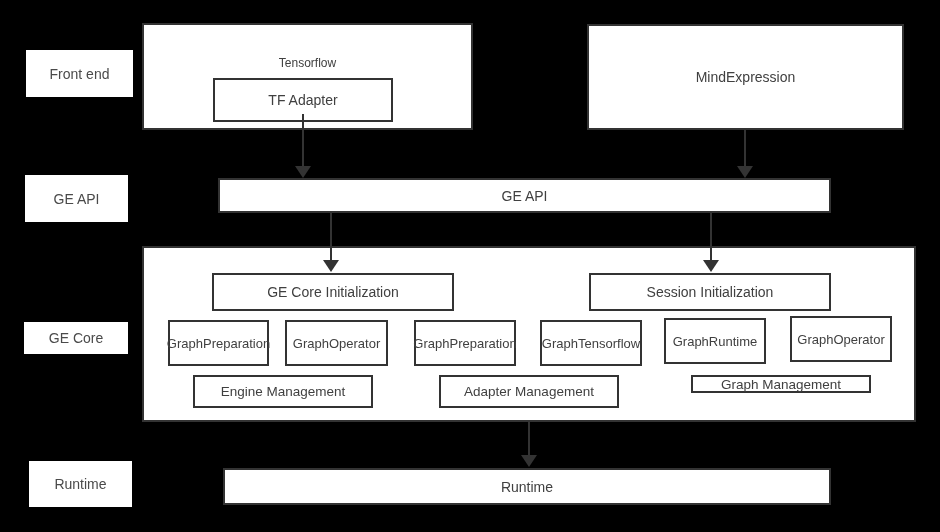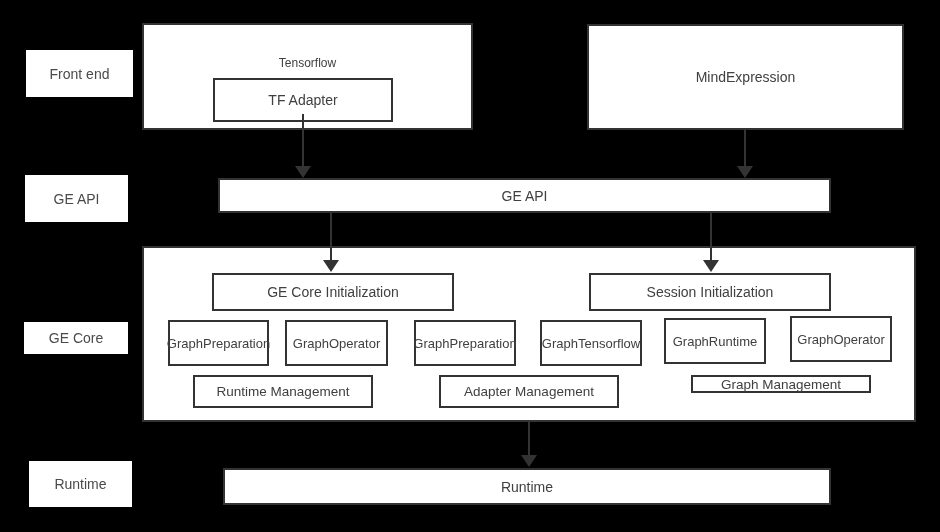--- a/index.html
+++ b/index.html
@@ -104,21 +104,21 @@
     </div>
     <div class="module" style="left:520px;top:70px;width:102px;height:46px">
       <span>Graph</span>
       <span>Runtime</span>
     </div>
     <div class="module" style="left:646px;top:68px;width:102px;height:46px">
       <span>Graph</span>
       <span>Operator</span>
     </div>
 
-    <div class="mgmt" style="left:49px;top:127px;width:180px;height:33px">Runtime Management</div>
+    <div class="mgmt" style="left:49px;top:127px;width:180px;height:33px">Engine Management</div>
     <div class="mgmt" style="left:295px;top:127px;width:180px;height:33px">Adapter Management</div>
     <div class="mgmt" style="left:547px;top:127px;width:180px;height:18px">Graph Management</div>
   </div>
 
   <div class="bar" style="left:223px;top:468px;width:608px;height:37px">Runtime</div>
 
   <div class="arrow" style="left:302px;top:114px;height:52px"></div>
   <div class="arrow" style="left:744px;top:130px;height:36px"></div>
   <div class="arrow" style="left:330px;top:213px;height:47px"></div>
   <div class="arrow" style="left:710px;top:213px;height:47px"></div>

